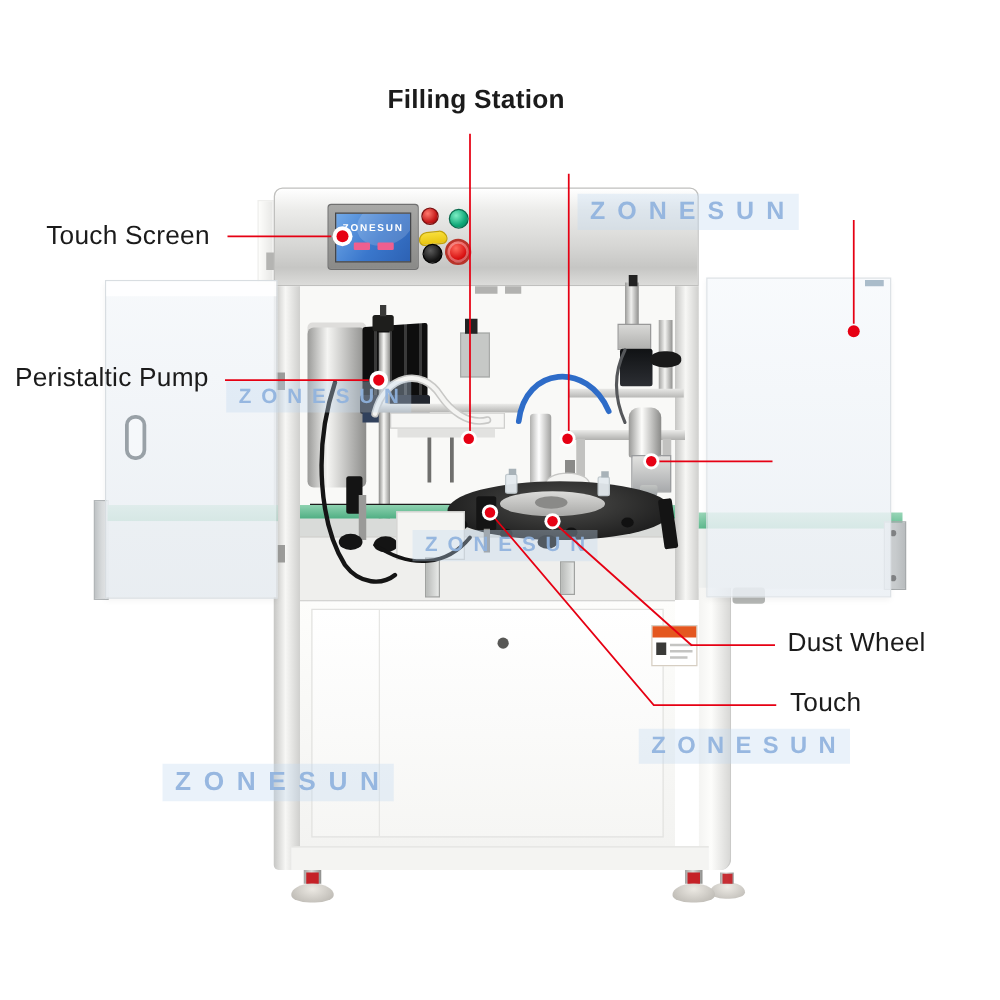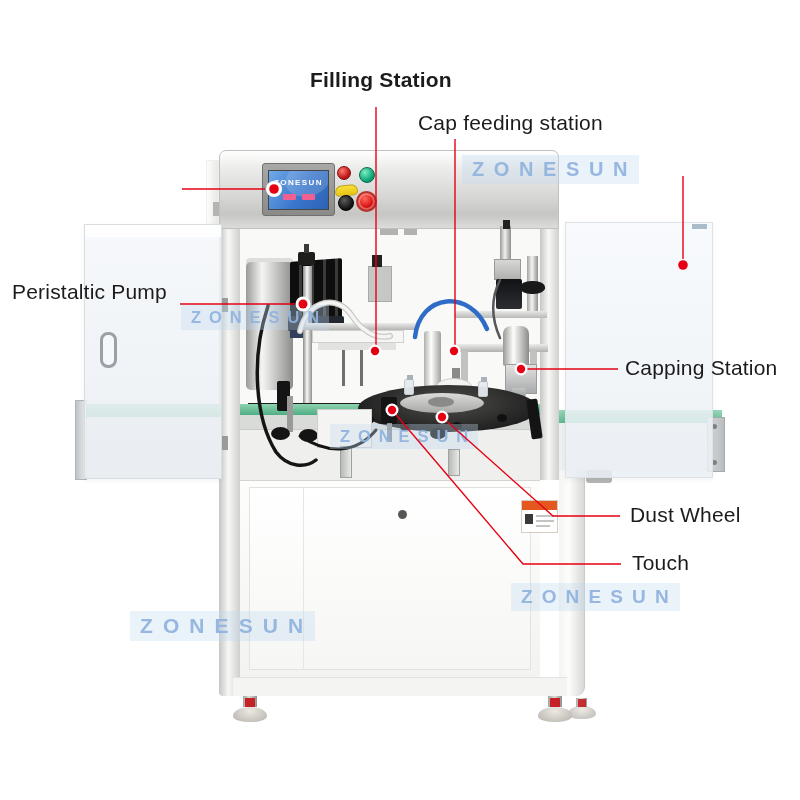--- a/index.html
+++ b/index.html
@@ -186,19 +186,18 @@
         <circle cx="521" cy="369" r="4.2" fill="#e60013"></circle>
       <circle cx="442" cy="417" r="6.5" fill="#ffffff"></circle>
         <circle cx="442" cy="417" r="4.2" fill="#e60013"></circle>
       <circle cx="392" cy="410" r="6.5" fill="#ffffff"></circle>
         <circle cx="392" cy="410" r="4.2" fill="#e60013"></circle>
       <circle cx="683" cy="265" r="4.8" fill="#e60013"></circle>
     </g>
   </svg>
 
   <span class="lbl" style="left:310px;top:68px;font-weight:bold;">Filling Station</span>
-  <span class="lbl" style="left:418px;top:111px;">Cap feeding station</span>
-  <span class="lbl" style="left:12px;top:280px;">Peristaltic Pump</span>
-  <span class="lbl" style="left:625px;top:356px;">Capping Station</span>
+  <span class="lbl" style="left:37px;top:177px;">Touch Screen</span>
+  <span class="lbl" style="left:12px;top:291px;">Peristaltic Pump</span>
   <span class="lbl" style="left:630px;top:503px;">Dust Wheel</span>
   <span class="lbl" style="left:632px;top:551px;">Touch</span>
 
 </div>
 
 </body></html>

